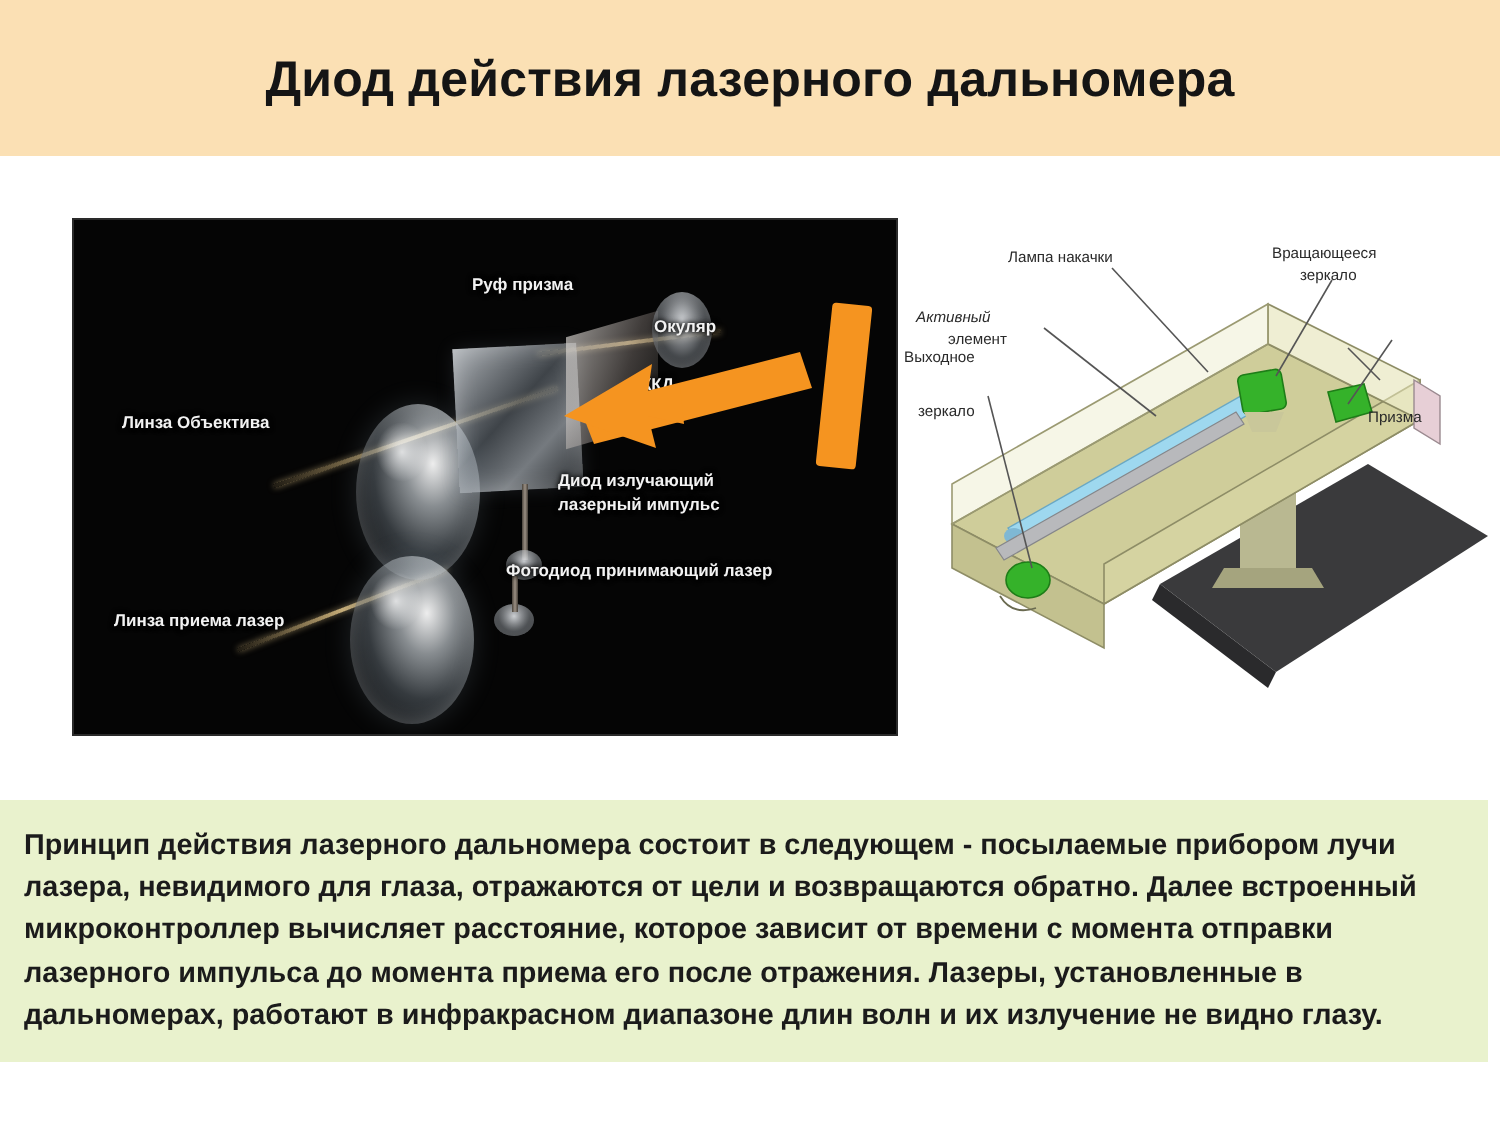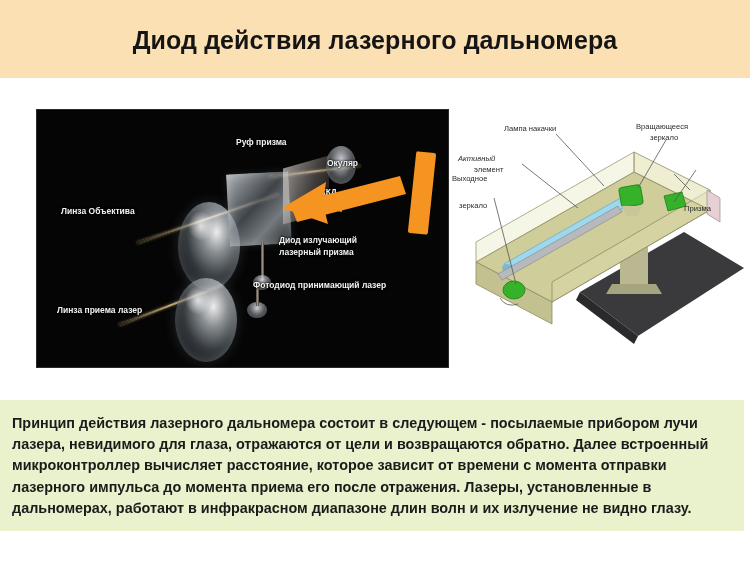--- a/index.html
+++ b/index.html
@@ -141,21 +141,21 @@
     <div class="post" style="left:224px;top:132px;height:38px;"></div>
     <div class="small-opt" style="left:216px;top:165px;width:18px;height:15px;"></div>
     <div class="small-opt" style="left:210px;top:192px;width:20px;height:16px;"></div>
     <div class="post" style="left:219px;top:178px;height:18px;"></div>
 
     <div class="lbl" style="left:155px;top:27px;padding-left:44px;">Руф призма</div>
     <div class="lbl" style="left:290px;top:48px;">Окуляр</div>
     <div class="lbl" style="left:281px;top:77px;">ЖКД</div>
     <div class="lbl" style="left:24px;top:96px;">Линза Объектива</div>
     <div class="lbl" style="left:242px;top:125px;">Диод излучающий</div>
-    <div class="lbl" style="left:242px;top:137px;">лазерный призма</div>
+    <div class="lbl" style="left:242px;top:137px;">лазерный импульс</div>
     <div class="lbl" style="left:216px;top:170px;">Фотодиод принимающий лазер</div>
     <div class="lbl" style="left:20px;top:195px;">Линза приема лазер</div>
   </div>
 
   <div class="arrow-wrap">
     <svg width="180" height="100" viewBox="0 0 180 100">
 
       <polygon points="10,56 120,28 126,46 17,74" fill="#f59420"></polygon>
       <rect x="132" y="4" width="20" height="82" rx="2" fill="#f59420" transform="rotate(6 142 45)"></rect>
 

